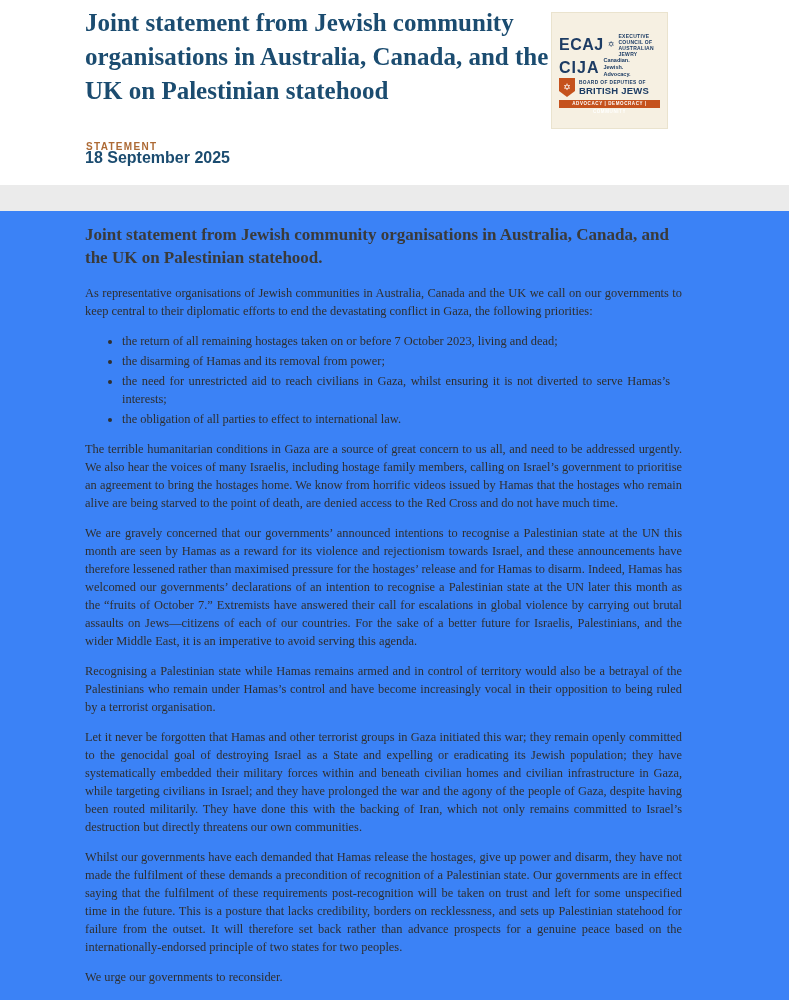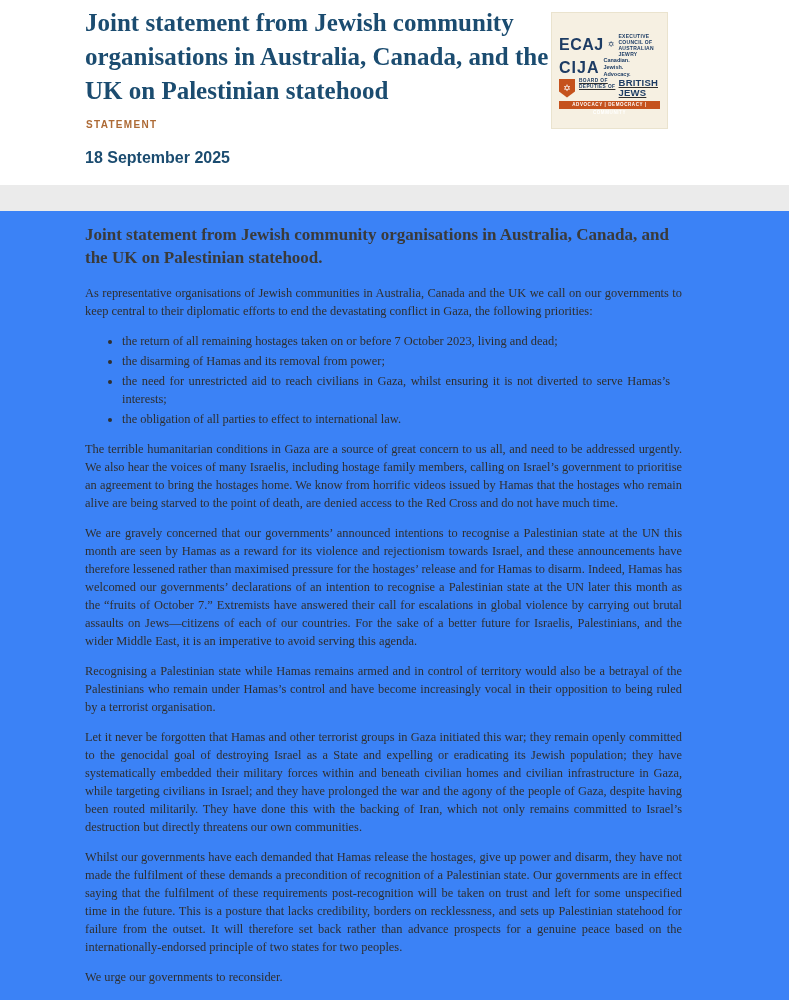--- a/index.html
+++ b/index.html
@@ -12,21 +12,21 @@
 
   
   .masthead{position:relative;height:185px;background:#ffffff;}
   .page-title{
     position:absolute;left:85px;top:6px;margin:0;
     max-width:470px;
     font-family:"Liberation Serif",serif;font-weight:bold;
     font-size:25px;line-height:34px;color:#1b4c70;
   }
   .kicker{
-    position:absolute;left:86px;top:119px;
+    position:absolute;left:86px;top:141px;
     font-family:"Liberation Sans",sans-serif;font-weight:bold;
     font-size:10px;letter-spacing:1.3px;color:#ad6a35;
   }
   .pub-date{
     position:absolute;left:85px;top:149px;
     font-family:"Liberation Sans",sans-serif;font-weight:bold;
     font-size:16px;color:#1b4c70;
   }
 
   
@@ -43,21 +43,21 @@
   .ecaj-star{font-size:8px;line-height:8px;color:#1d3c64;}
   .tiny-caps{font-size:5px;line-height:6px;font-weight:bold;letter-spacing:.3px;width:48px;}
   .cija-abbr{font-weight:bold;font-size:16px;letter-spacing:1px;line-height:20px;}
   .cija-tag{font-size:5.5px;line-height:7px;font-weight:bold;width:44px;}
   .bod-shield{
     width:16px;height:19px;background:#c5521d;flex:0 0 auto;
     clip-path:polygon(0 0,100% 0,100% 68%,50% 100%,0 68%);
     display:flex;align-items:center;justify-content:center;
     color:#ffffff;font-size:9px;line-height:9px;
   }
-  .bod-text{display:flex;flex-direction:row;text-decoration:underline;}
+  .bod-text{display:flex;flex-direction:column;}
   .bod-line1{font-size:4.8px;line-height:6px;font-weight:bold;letter-spacing:.4px;}
   .bod-line2{font-size:9.5px;line-height:10px;font-weight:bold;letter-spacing:.2px;}
   .bod-tagline{
     margin-top:3px;background:#c5521d;color:#ffffff;
     font-size:4.5px;line-height:8px;height:8px;text-align:center;
     letter-spacing:.6px;font-weight:bold;
   }
 
   
   .band{height:26px;background:#ebebeb;}

